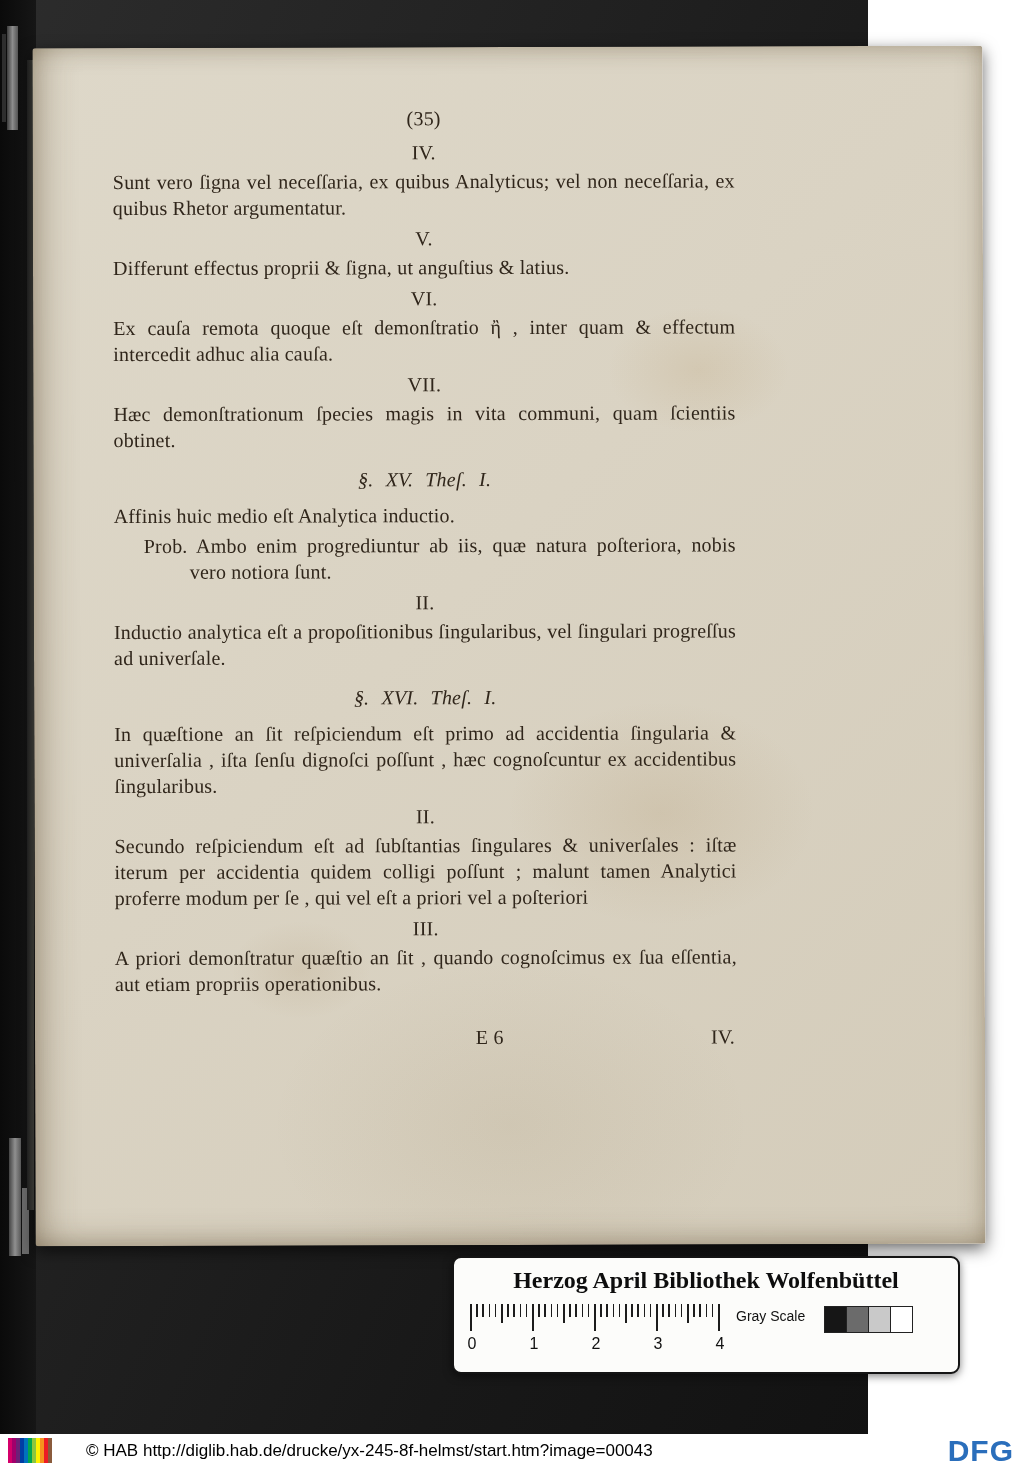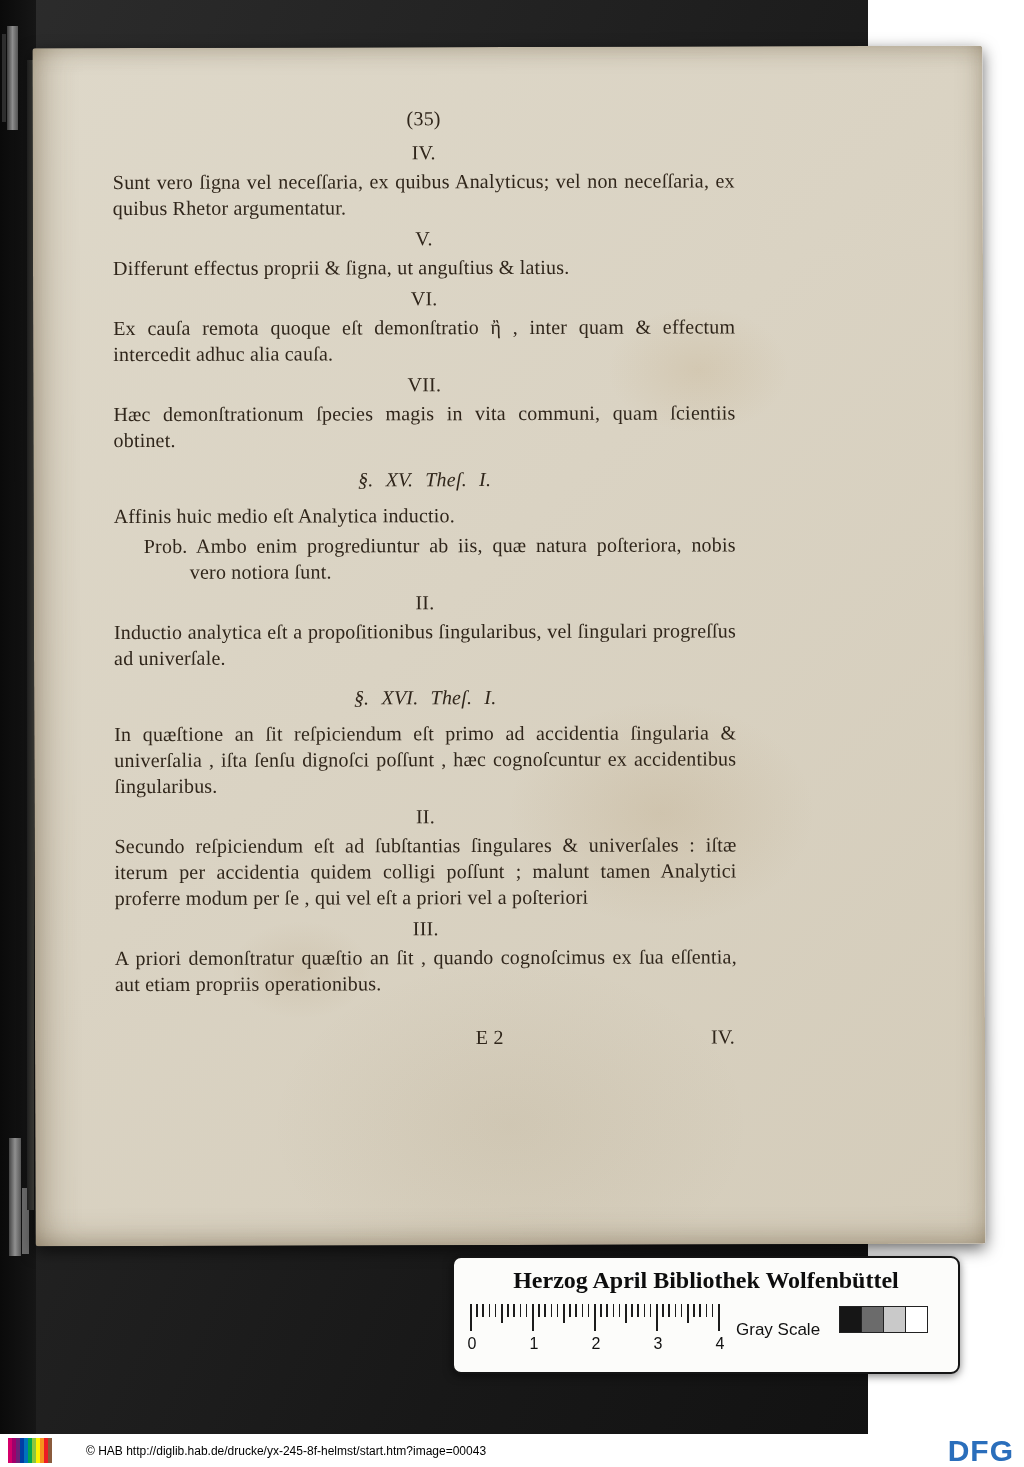--- a/index.html
+++ b/index.html
@@ -71,34 +71,34 @@
   .ticks-minor { position:absolute; left:0; top:0; width:100%; height:13px;
     background:repeating-linear-gradient(to right,#1c1c1c 0 1.4px,transparent 1.4px 6.2px); }
   .ticks-half { position:absolute; left:0; top:0; width:100%; height:19px;
     background:repeating-linear-gradient(to right,#1c1c1c 0 1.6px,transparent 1.6px 31px); }
   .ticks-major { position:absolute; left:0; top:0; width:100%; height:27px;
     background:repeating-linear-gradient(to right,#1c1c1c 0 2px,transparent 2px 62px); }
   .nums { position:relative; width:250px; height:18px; margin-top:3px;
     font-family:"Liberation Sans","DejaVu Sans",sans-serif; font-size:16px; color:#111; }
   .nums span { position:absolute; transform:translateX(-50%); }
   .n0{left:2px}.n1{left:64px}.n2{left:126px}.n3{left:188px}.n4{left:250px}
-  .gray-scale-label { font-family:"Liberation Sans","DejaVu Sans",sans-serif; font-size:17px;
-    color:#111; margin:16px 4px 0 14px; white-space:nowrap; }
+  .gray-scale-label { font-family:"Liberation Sans","DejaVu Sans",sans-serif; font-size:14px;
+    color:#111; margin:4px 4px 0 14px; white-space:nowrap; }
   .swatches { display:flex; margin:2px 0 0 16px; }
   .swatch { width:23px; height:27px; border:1px solid #222; margin-left:-1px; }
 
   
   .footer-bar {
     position:absolute; left:0; bottom:0; width:1024px; height:33px;
     background:#fff; display:flex; align-items:center;
   }
   .colorbar { display:flex; height:25px; margin-left:8px; }
   .colorbar div { width:4px; height:100%; }
   .footer-text {
-    font-family:"Liberation Sans","DejaVu Sans",sans-serif; font-size:12px; color:#000;
+    font-family:"Liberation Sans","DejaVu Sans",sans-serif; font-size:17px; color:#000;
     margin-left:34px; white-space:nowrap;
   }
   .dfg-logo {
     margin-left:auto; margin-right:10px;
     font-family:"Liberation Sans","DejaVu Sans",sans-serif;
     font-weight:bold; font-size:30px; letter-spacing:1px; line-height:1;
   }
 </style>
 </head>
 <body>
@@ -134,21 +134,21 @@
       <p class="p">Inductio analytica eſt a propoſitionibus ſingularibus, vel ſingulari progreſſus ad univerſale.</p>
 
       <div class="thes">§. XVI. Theſ. I.</div>
       <p class="p">In quæſtione an ſit reſpiciendum eſt primo ad accidentia ſingularia &amp; univerſalia , iſta ſenſu dignoſci poſſunt , hæc cognoſcuntur ex accidentibus ſingularibus.</p>
       <div class="h">II.</div>
       <p class="p">Secundo reſpiciendum eſt ad ſubſtantias ſingulares &amp; univerſales : iſtæ iterum per accidentia quidem colligi poſſunt ; malunt tamen Analytici proferre modum per ſe , qui vel eſt a priori vel a poſteriori</p>
       <div class="h">III.</div>
       <p class="p">A priori demonſtratur quæſtio an ſit , quando cognoſcimus ex ſua eſſentia, aut etiam propriis operationibus.</p>
 
       <div class="sigrow">
-        <span class="sig">E 2</span>
+        <span class="sig">E 6</span>
         <span class="catch">IV.</span>
       </div>
     </div>
   </div>
 
   <div class="label-card">
     <div class="label-title">Herzog April Bibliothek Wolfenbüttel</div>
     <div class="label-row">
       <div class="ruler-wrap">
         <div class="ruler">

